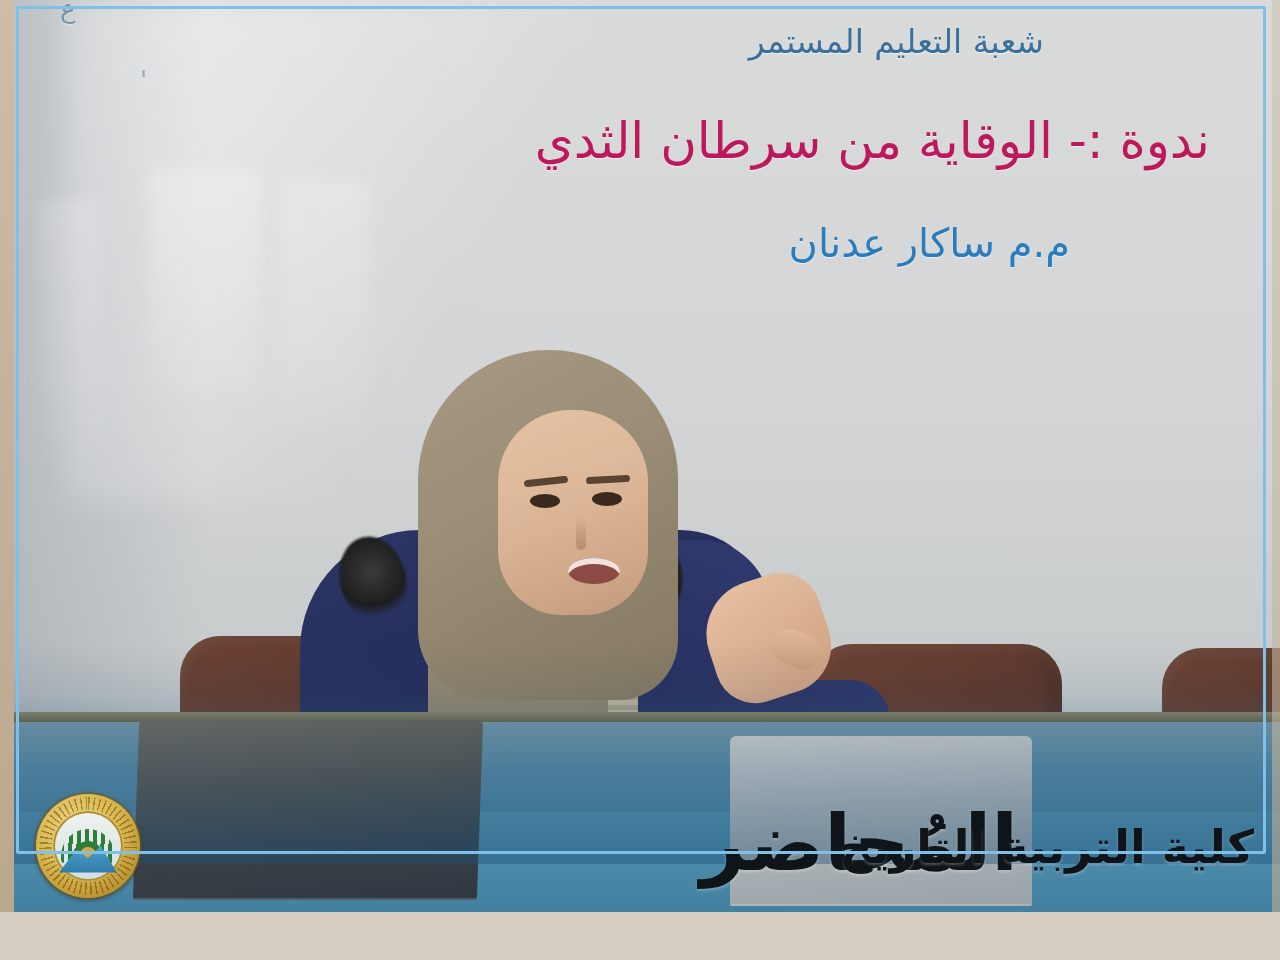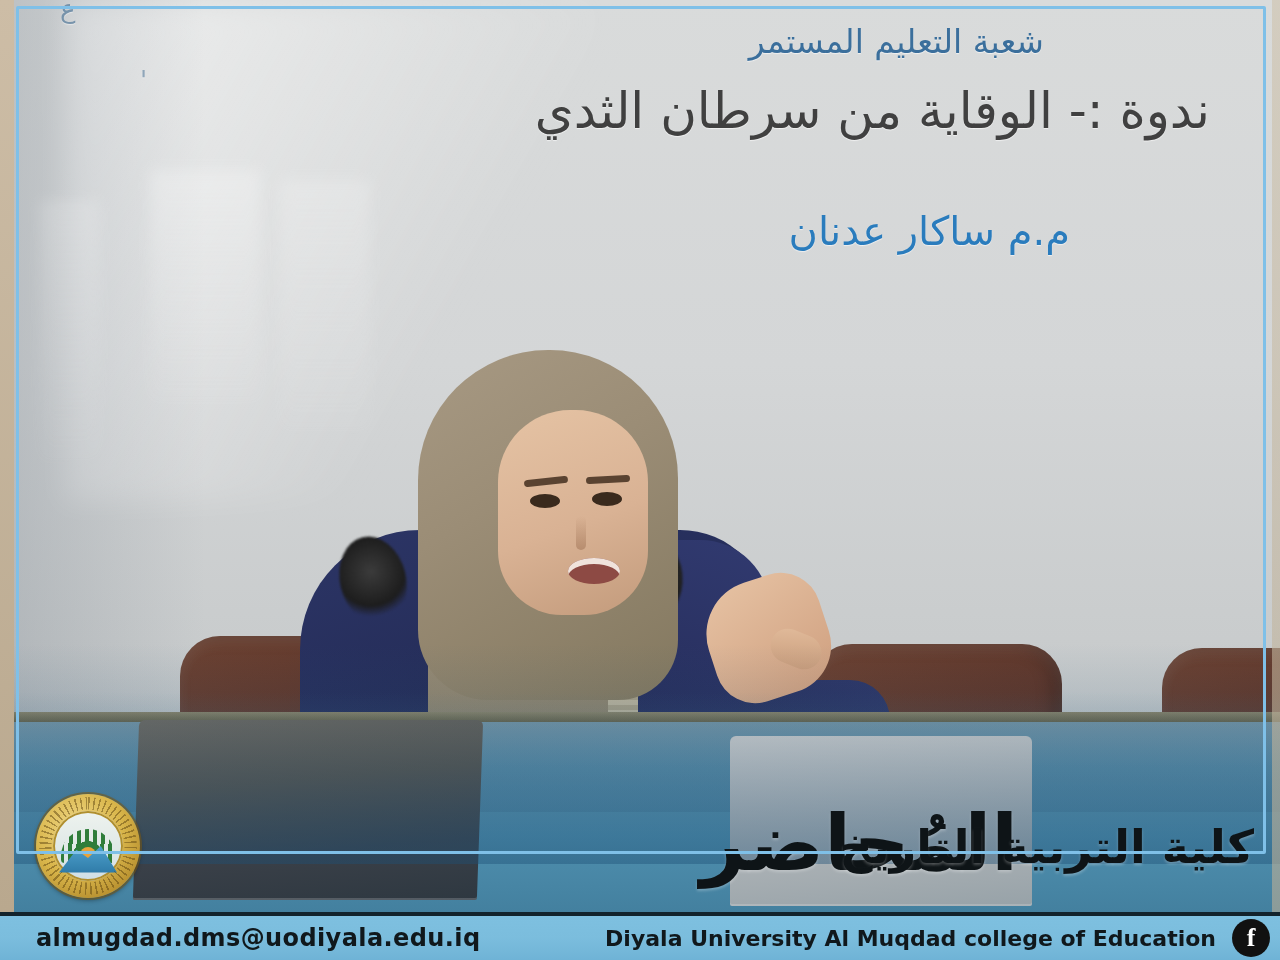--- a/index.html
+++ b/index.html
@@ -141,22 +141,22 @@
   .laptop.l2 { left:730px; top:736px; width:302px; height:170px; background:
       linear-gradient(175deg,#cfcfcf 0%, #b9bcbe 40%, #97a2a8 100%); }
 
   
   .board-text {
     position:absolute; color:#2f6fa8; direction:rtl; text-align:right;
     font-family:"DejaVu Sans", sans-serif; text-shadow:0 1px 1px rgba(255,255,255,.6);
     white-space:nowrap;
   }
   .bt-div   { right:236px; top:22px;  font-size:33px; color:#3b6f9c; letter-spacing:1px; }
-  .bt-title { right:70px;  top:82px; font-size:50px; color:#404040; }
-  .bt-lect  { right:210px; top:208px; font-size:40px; color:#2a7cbd;margin-left:8px; }
+  .bt-title { right:70px;  top:112px; font-size:50px; color:#be185d; }
+  .bt-lect  { right:210px; top:220px; font-size:40px; color:#2a7cbd;margin-left:8px; }
   .bt-date  { right:230px; top:302px; font-size:34px; color:#3a4a55; }
   .bt-faint { left:60px;   top:-6px;  font-size:26px; color:#5b7f9e; opacity:.75; }
   .bt-tick  { left:140px;  top:66px;  font-size:26px; color:#5b7f9e; opacity:.6; }
 
   
   .frame {
     position:absolute; left:16px; top:6px; right:14px; bottom:58px;
     border:3px solid #7fc0e8; border-radius:2px; pointer-events:none;
   }
 
@@ -311,21 +311,14 @@
         <div class="palm"></div>
         <div class="sun"></div>
         <div class="mount"></div>
       </div>
       <div class="ringtext"></div>
     </div>
 
     <div class="frame"></div>
   </div>
 
-  <div class="bottombar">
-    <div class="bb-email">almugdad.dms@uodiyala.edu.iq</div>
-    <div class="bb-right">Diyala University Al Muqdad college of Education</div>
-    <div class="fb">
-      <span>f</span>
-    </div>
-  </div>
 
 </div>
 
 </body></html>

